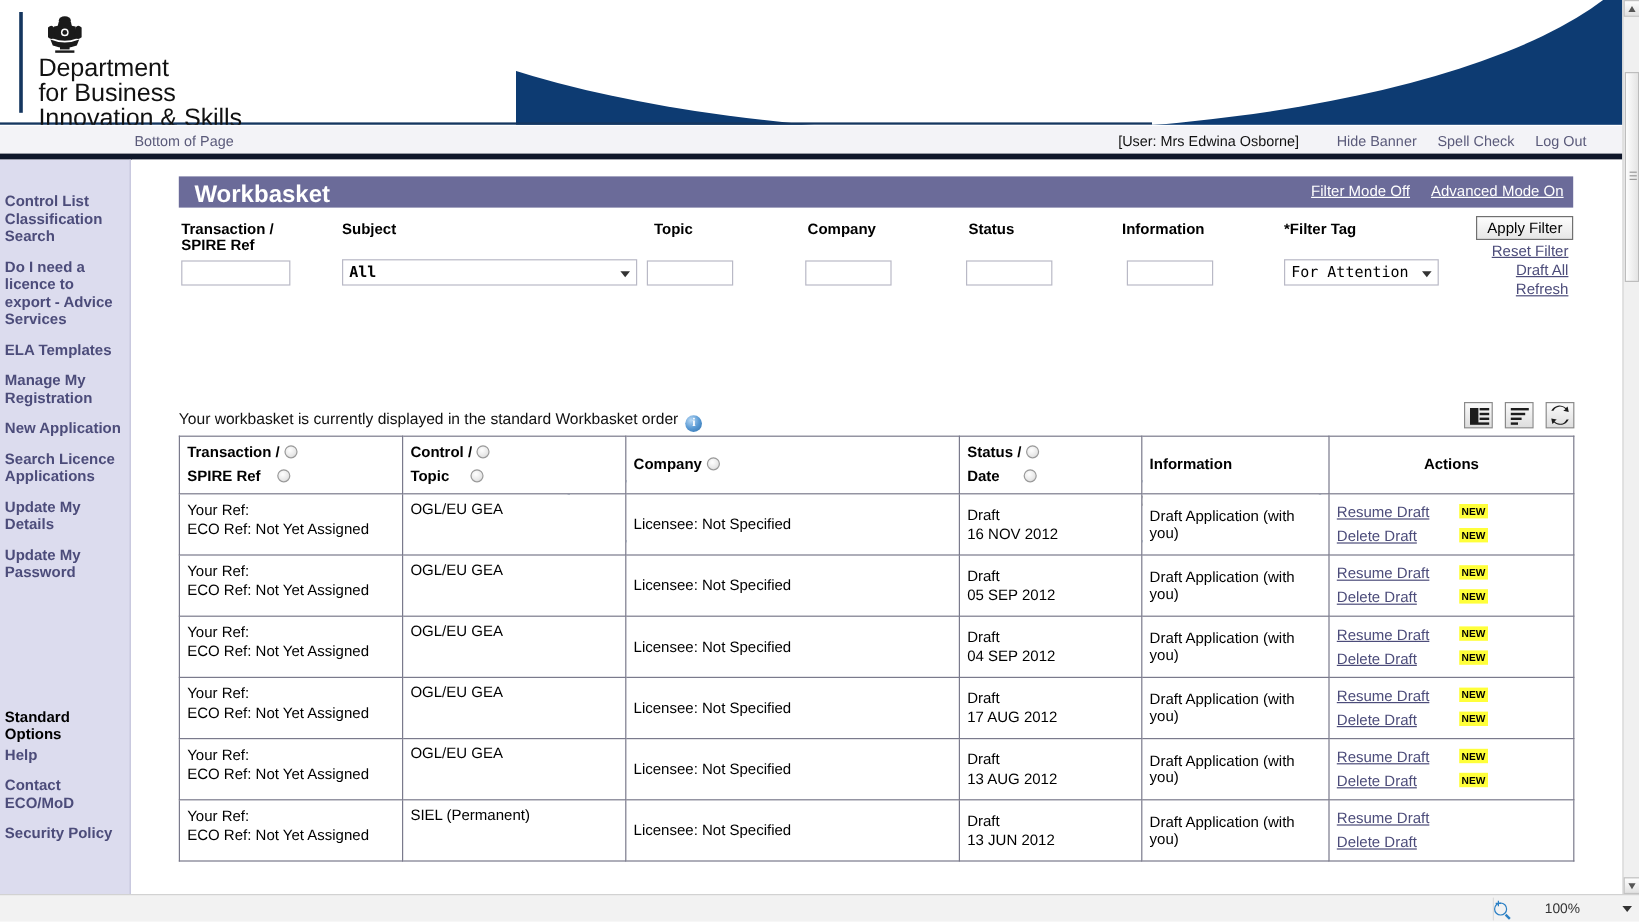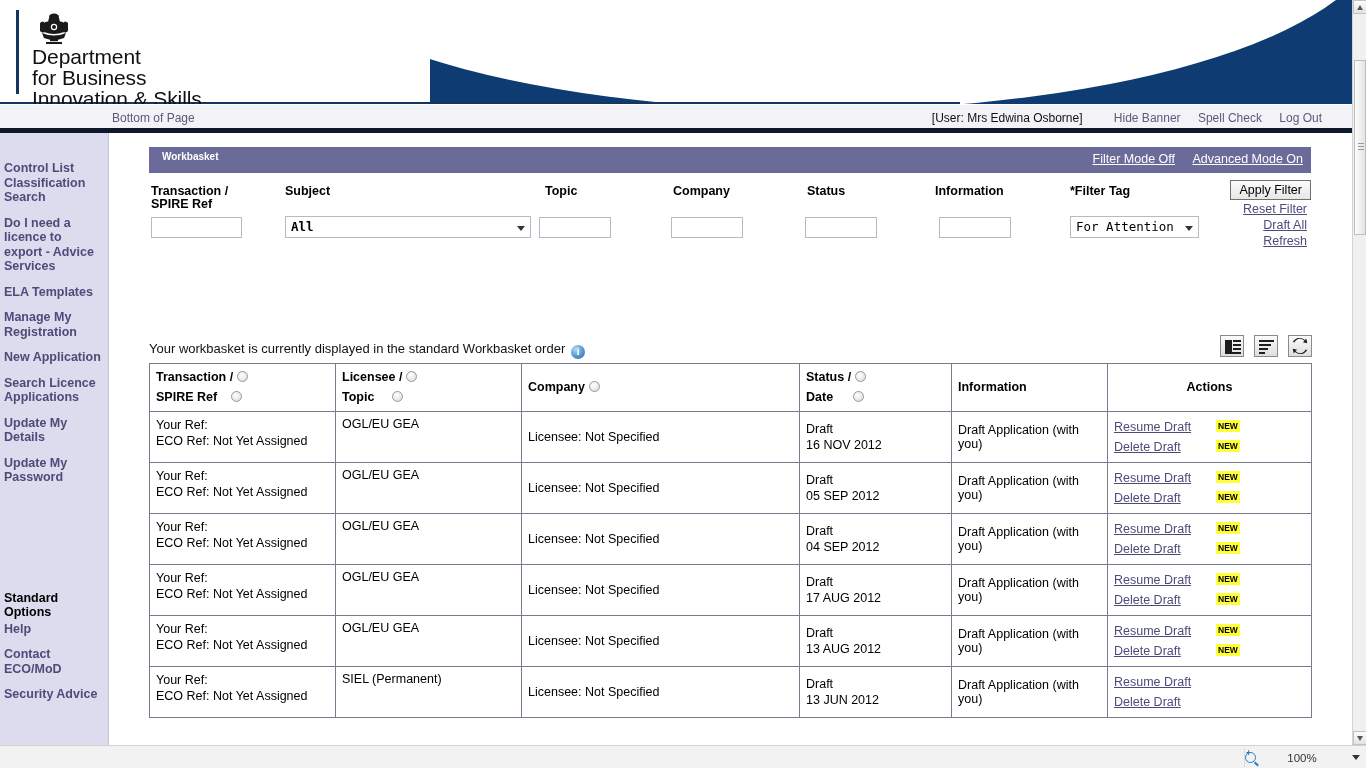--- a/index.html
+++ b/index.html
@@ -127,21 +127,21 @@
   }
 
   
   #wb-bar {
     position: absolute; left: 39px; top: 14px;
     width: 1162px; height: 26px;
     background: #6b6b99;
   }
   #wb-title {
     position: absolute; left: 13px; top: 4px;
-    color: #fff; font-size: 10px; font-weight: bold;
+    color: #fff; font-size: 20px; font-weight: bold;
   }
   #wb-modes {
     position: absolute; right: 8px; top: 5px;
     font-size: 12.5px;
   }
   #wb-modes span {
     color: #ffffff; text-decoration: underline; cursor: pointer; margin-left: 14px;
   }
 
   
@@ -423,21 +423,21 @@
   <a class="side-link">Update My
 Details</a>
   <a class="side-link">Update My
 Password</a>
   <div id="side-gap"></div>
   <span id="side-heading">Standard
 Options</span>
   <a class="side-link">Help</a>
   <a class="side-link">Contact
 ECO/MoD</a>
-  <a class="side-link">Security Advice</a>
+  <a class="side-link">Security Policy</a>
 </div>
 
 <div id="main">
 
   <div id="wb-bar">
     <span id="wb-title">Workbasket</span>
     <span id="wb-modes">
       <span>Filter Mode Off</span>
       <span>Advanced Mode On</span>
     </span>
@@ -514,21 +514,21 @@
         <col style="width:156px">
         <col style="width:204px">
     </colgroup>
     <thead>
       <tr>
         <th>
           <span>Transaction /</span><span class="sortdot"></span>
           <span class="th2"><span>SPIRE Ref</span><span class="sortdot" style="margin-left:14px"></span></span>
         </th>
         <th>
-          <span>Licensee /</span><span class="sortdot"></span>
+          <span>Control /</span><span class="sortdot"></span>
           <span class="th2"><span>Topic</span><span class="sortdot" style="margin-left:18px"></span></span>
         </th>
         <th style="vertical-align:middle">
           <span>Company</span><span class="sortdot"></span>
         </th>
         <th>
           <span>Status /</span><span class="sortdot"></span>
           <span class="th2"><span>Date</span><span class="sortdot" style="margin-left:20px"></span></span>
         </th>
         <th style="vertical-align:middle">Information</th>

